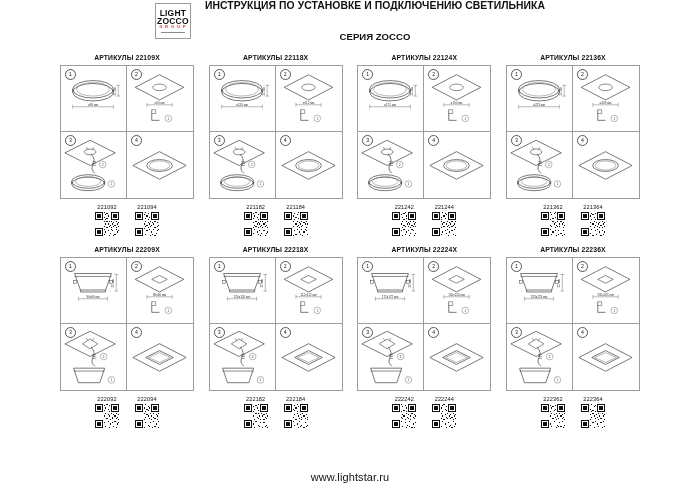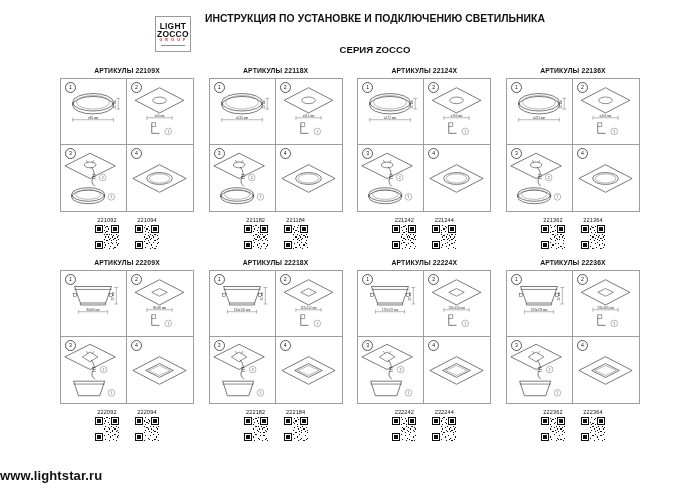--- a/index.html
+++ b/index.html
@@ -9,21 +9,20 @@
     font-family:"Liberation Sans", sans-serif;
     color:#1a1a1a;
     overflow:hidden;
   }
   .page{position:relative;width:700px;height:495px;box-sizing:border-box;}
 
   
   .header{
     display:flex;align-items:center;justify-content:center;
     gap:14px;
-    padding-top:13px;
   }
   .logo-box{
     width:36px;height:36px;
     border:1.2px solid #9a9a9a;
     box-sizing:border-box;
     display:flex;flex-direction:column;align-items:center;justify-content:center;
     background:#fff;
     padding:2px 0;
   }
   .logo-inner{
@@ -84,22 +83,22 @@
   .codes{
     display:flex;justify-content:center;gap:14px;
     margin-top:5px;
   }
   .code-item{width:26px;text-align:center;}
   .code-label{font-size:5.6px;letter-spacing:0.1px;color:#111;margin-bottom:2px;}
   .qr{width:24px;height:24px;display:block;margin:0 auto;}
 
   
   .footer{
-    position:absolute;left:0;right:0;bottom:12px;
-    font-size:13px;font-weight:bold;color:#111;letter-spacing:0.1px;
+    position:absolute;left:0;right:0;bottom:12px;text-align:center;
+    font-size:11px;font-weight:normal;color:#111;letter-spacing:0.1px;
   }
 
   .dim-text{font-size:3.1px;fill:#333;font-family:"Liberation Sans",sans-serif;}
   .ln{stroke:#3a3a3a;fill:none;}
   .lnl{stroke:#6b6b6b;fill:none;stroke-width:0.5;}
 </style>
 </head>
 <body>
 
 <div class="page">

